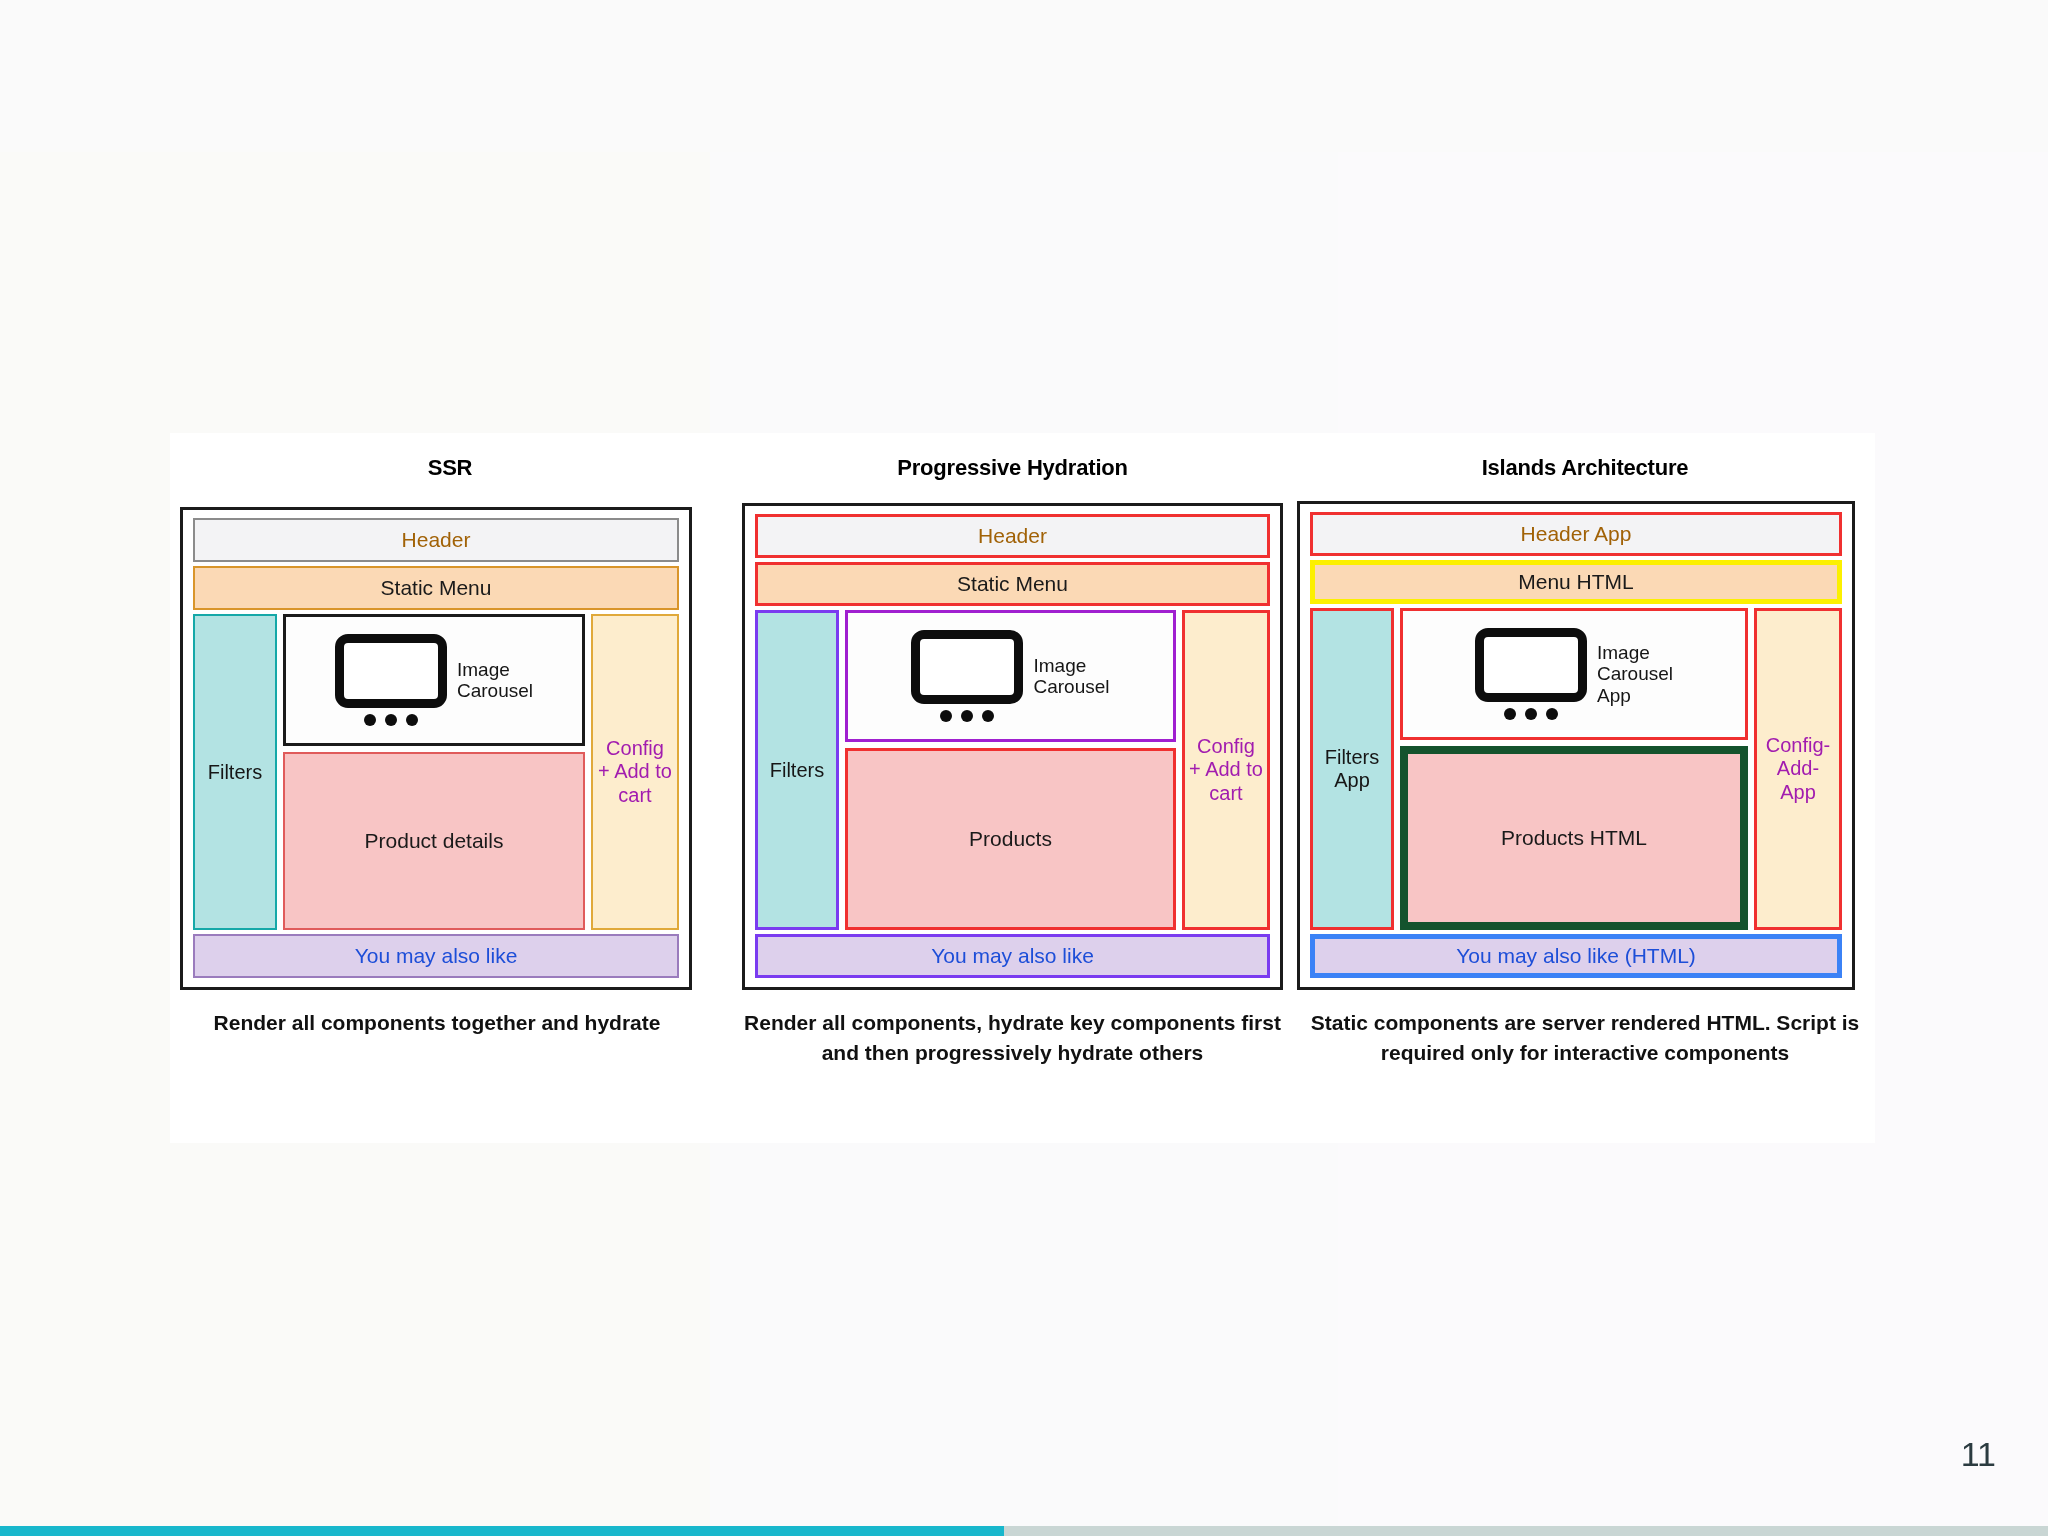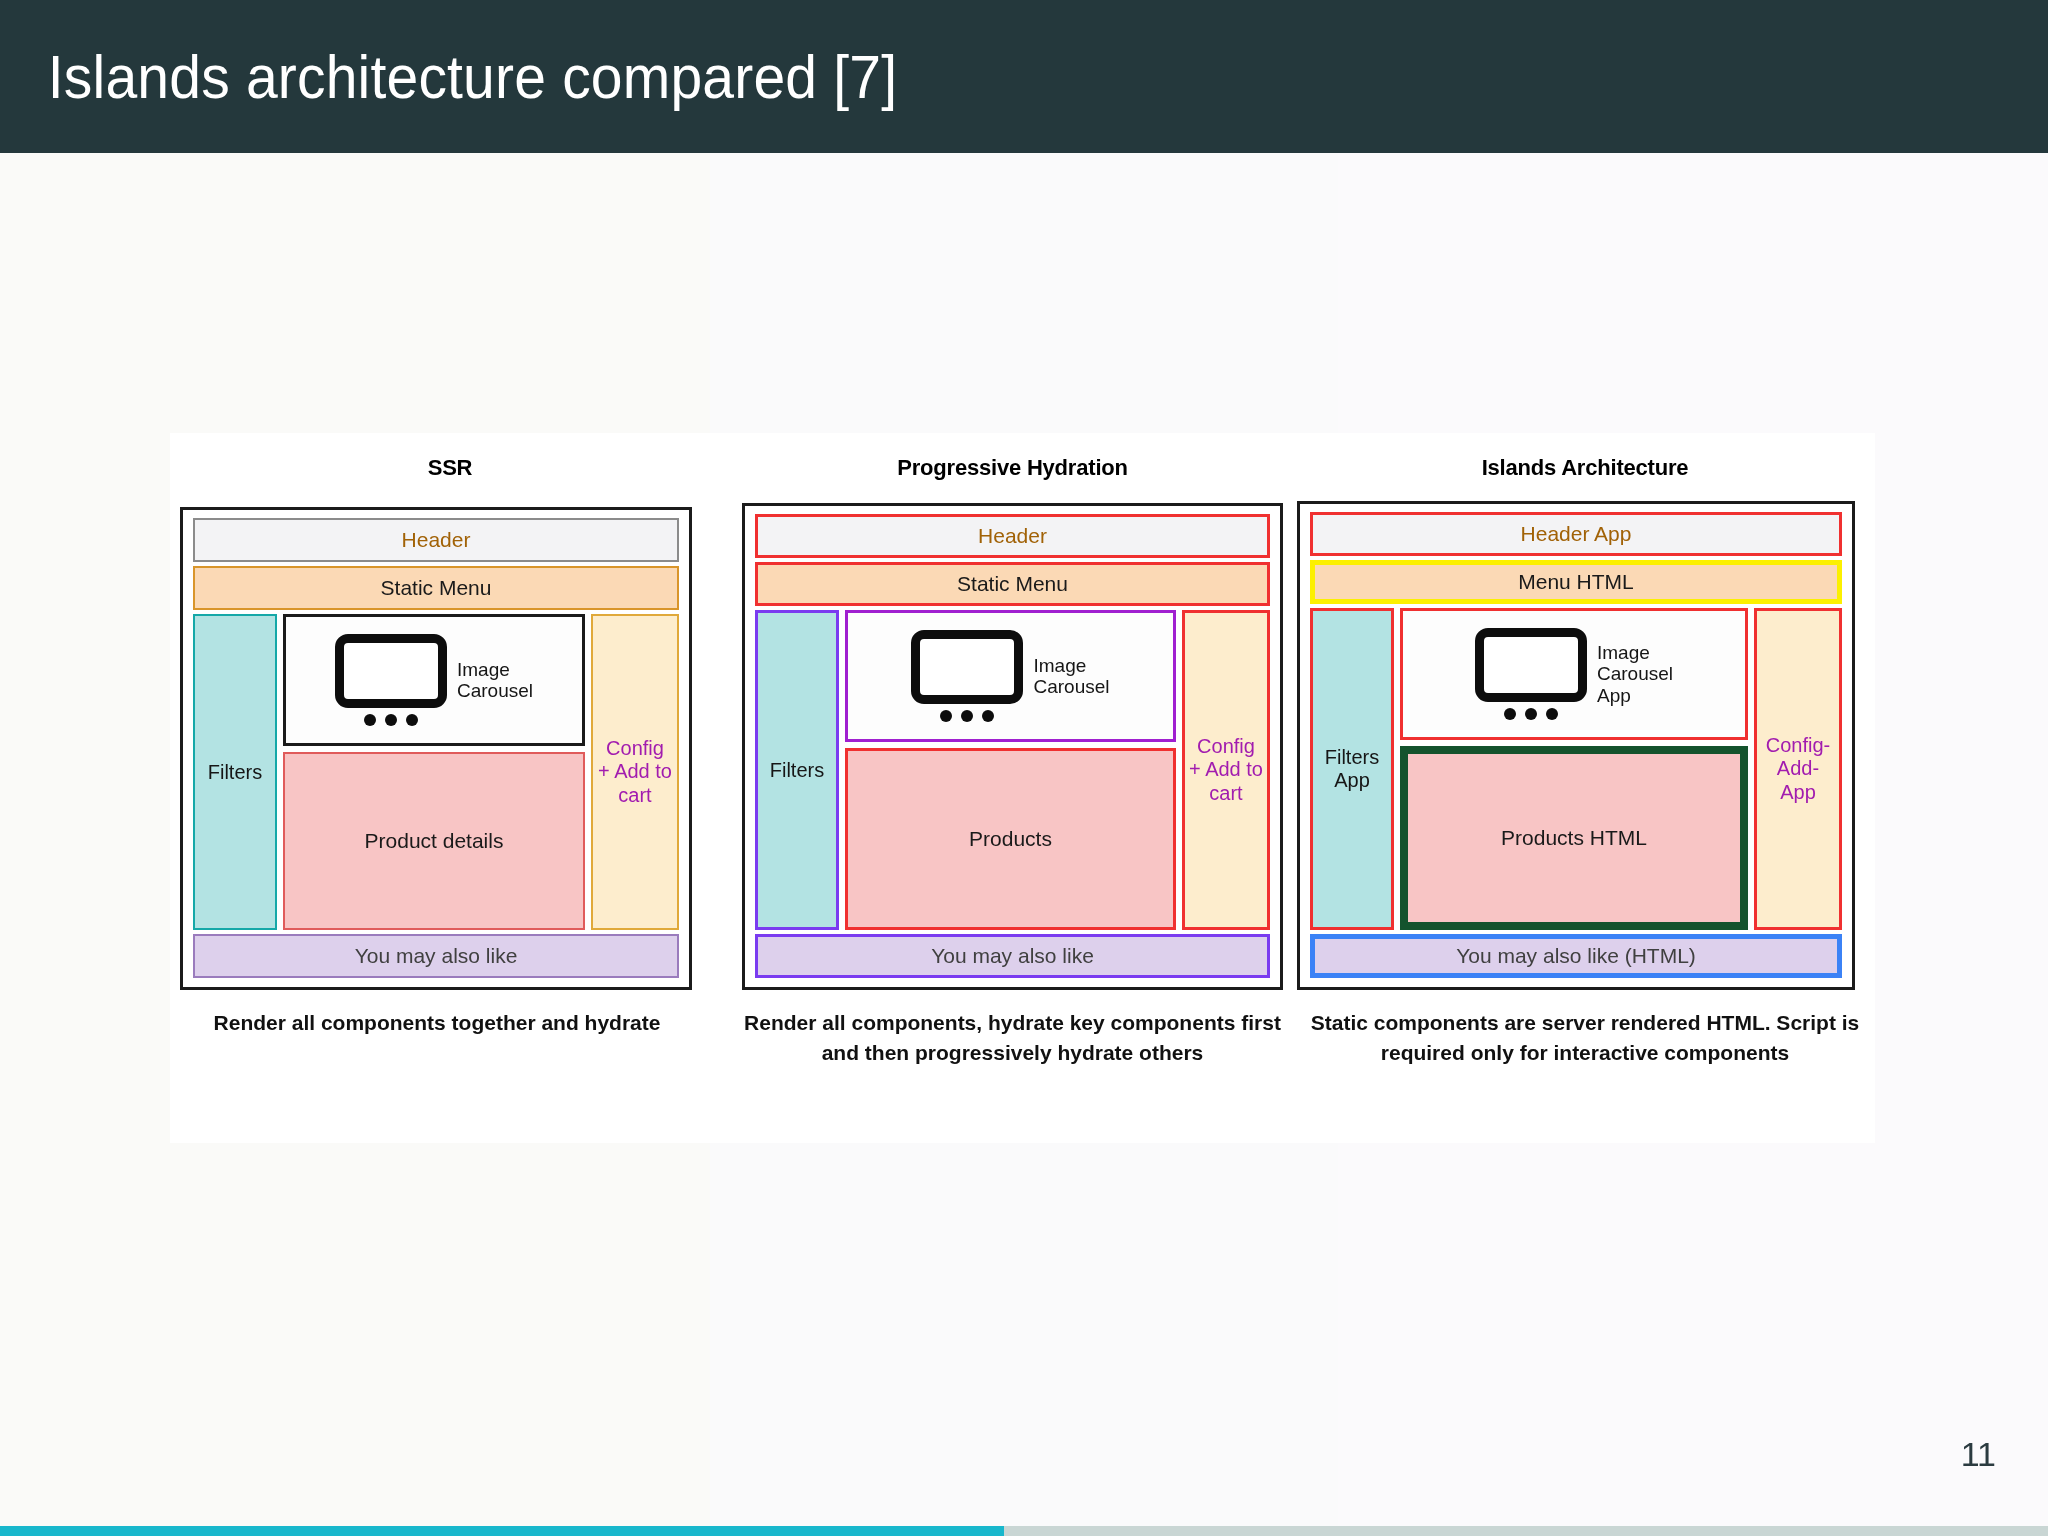--- a/index.html
+++ b/index.html
@@ -254,21 +254,21 @@
   .config.redline { border: 3px solid #f03030; }
 
   .alsolike {
     height: 44px;
     background: #ddd0ec;
     border: 2px solid #9a7bbd;
     display: flex;
     align-items: center;
     justify-content: center;
     font-size: 21px;
-    color: #404040;
+    color: #1d4ed8;
   }
   .alsolike.purpleline { border: 3px solid #7a3bf0; }
   .alsolike.yellowline { border: 5px solid #3b82f6; }
 
   .caption {
     position: absolute;
     left: 8px; right: 8px;
     top: 575px;
     text-align: center;
     font-size: 21px;
@@ -303,23 +303,20 @@
 </style>
 </head>
 <body>
 
 <div class="slide">
 
   <div class="bg-tint-a"></div>
   <div class="bg-tint-b"></div>
   <div class="bg-tint-c"></div>
 
-  <div class="titlebar">
-    <div class="title">Islands architecture compared [7]</div>
-  </div>
 
   <div class="figure">
 
     <div class="panel p1">
       <div class="panel-title">SSR</div>
 
       <div class="mock">
         <div class="row-block header-block">Header</div>
         <div class="row-block menu-block">Static Menu</div>
 

